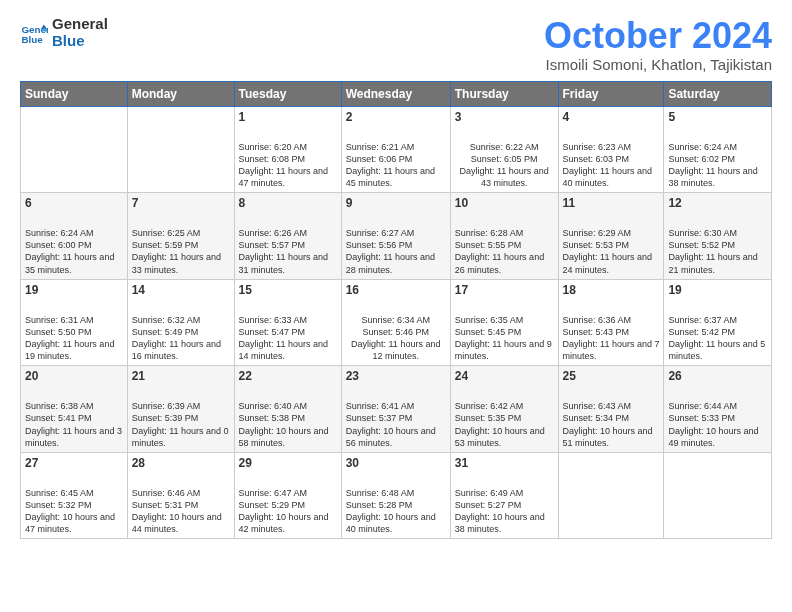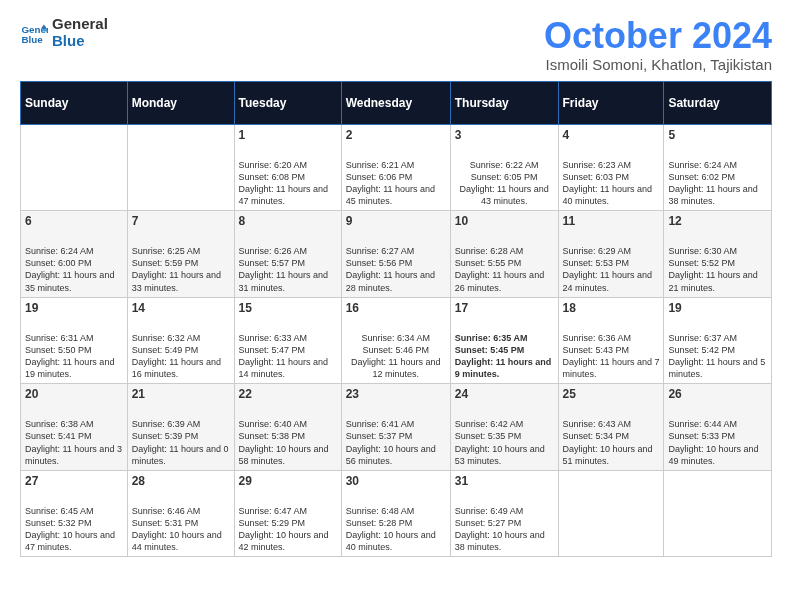--- a/index.html
+++ b/index.html
@@ -43,23 +43,23 @@
     .location-title {
       font-size: 15px;
       color: #555;
     }
     .calendar-table {
       width: 100%;
       border-collapse: collapse;
       font-size: 10px;
     }
     .calendar-table th {
-      background-color: #0f172a;
+      background-color: #737373;
       color: #fff;
-      padding: 14px 4px;
+      padding: 5px 4px;
       text-align: left;
       font-size: 12px;
       font-weight: bold;
       border: 1px solid #2d6db5;
     }
     .calendar-table td {
       border: 1px solid #ccc;
       vertical-align: top;
       padding: 3px 4px;
       width: 113px;
@@ -223,21 +223,21 @@
 Daylight: 11 hours and 14 minutes.</div>
           </td>
           <td>
             <div class="day-number">16</div>
             <div class="day-info" style="white-space: pre-line; text-align: center;">Sunrise: 6:34 AM
 Sunset: 5:46 PM
 Daylight: 11 hours and 12 minutes.</div>
           </td>
           <td>
             <div class="day-number">17</div>
-            <div class="day-info" style="white-space: pre-line; font-weight: bold;">Sunrise: 6:35 AM
+            <div class="day-info" style="white-space: pre-line;">Sunrise: 6:35 AM
 Sunset: 5:45 PM
 Daylight: 11 hours and 9 minutes.</div>
           </td>
           <td>
             <div class="day-number">18</div>
             <div class="day-info" style="white-space: pre-line;">Sunrise: 6:36 AM
 Sunset: 5:43 PM
 Daylight: 11 hours and 7 minutes.</div>
           </td>
           <td>

